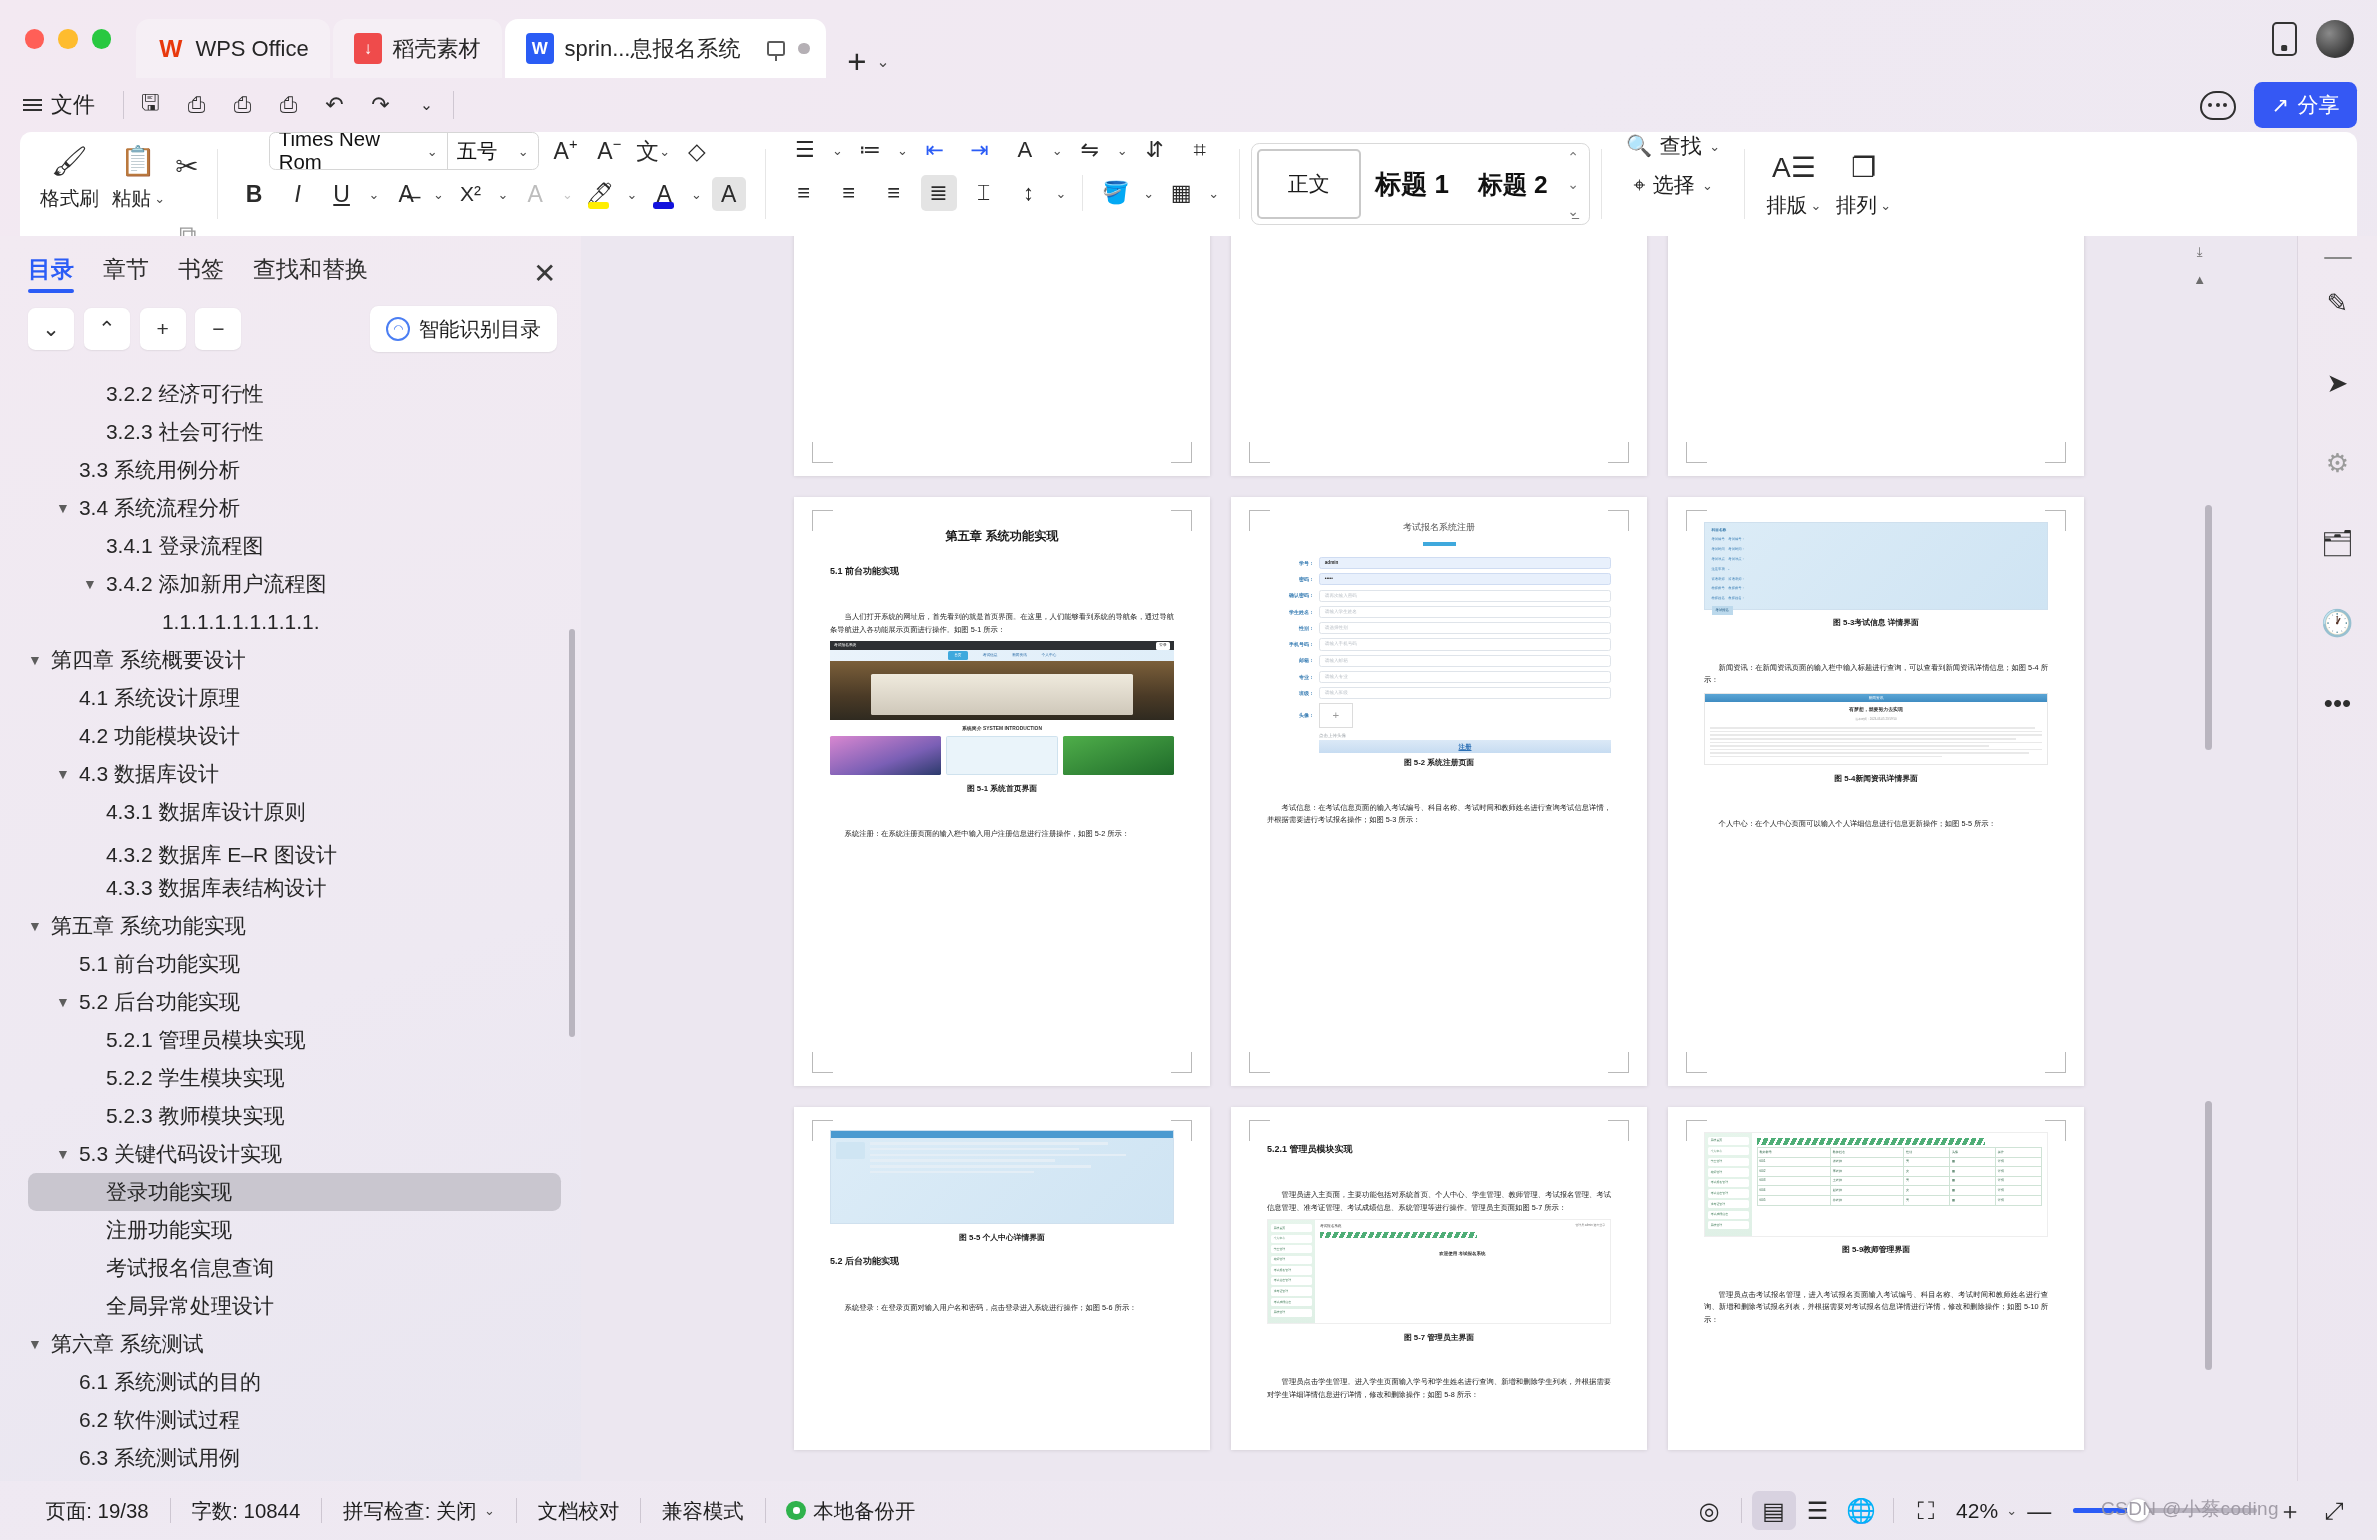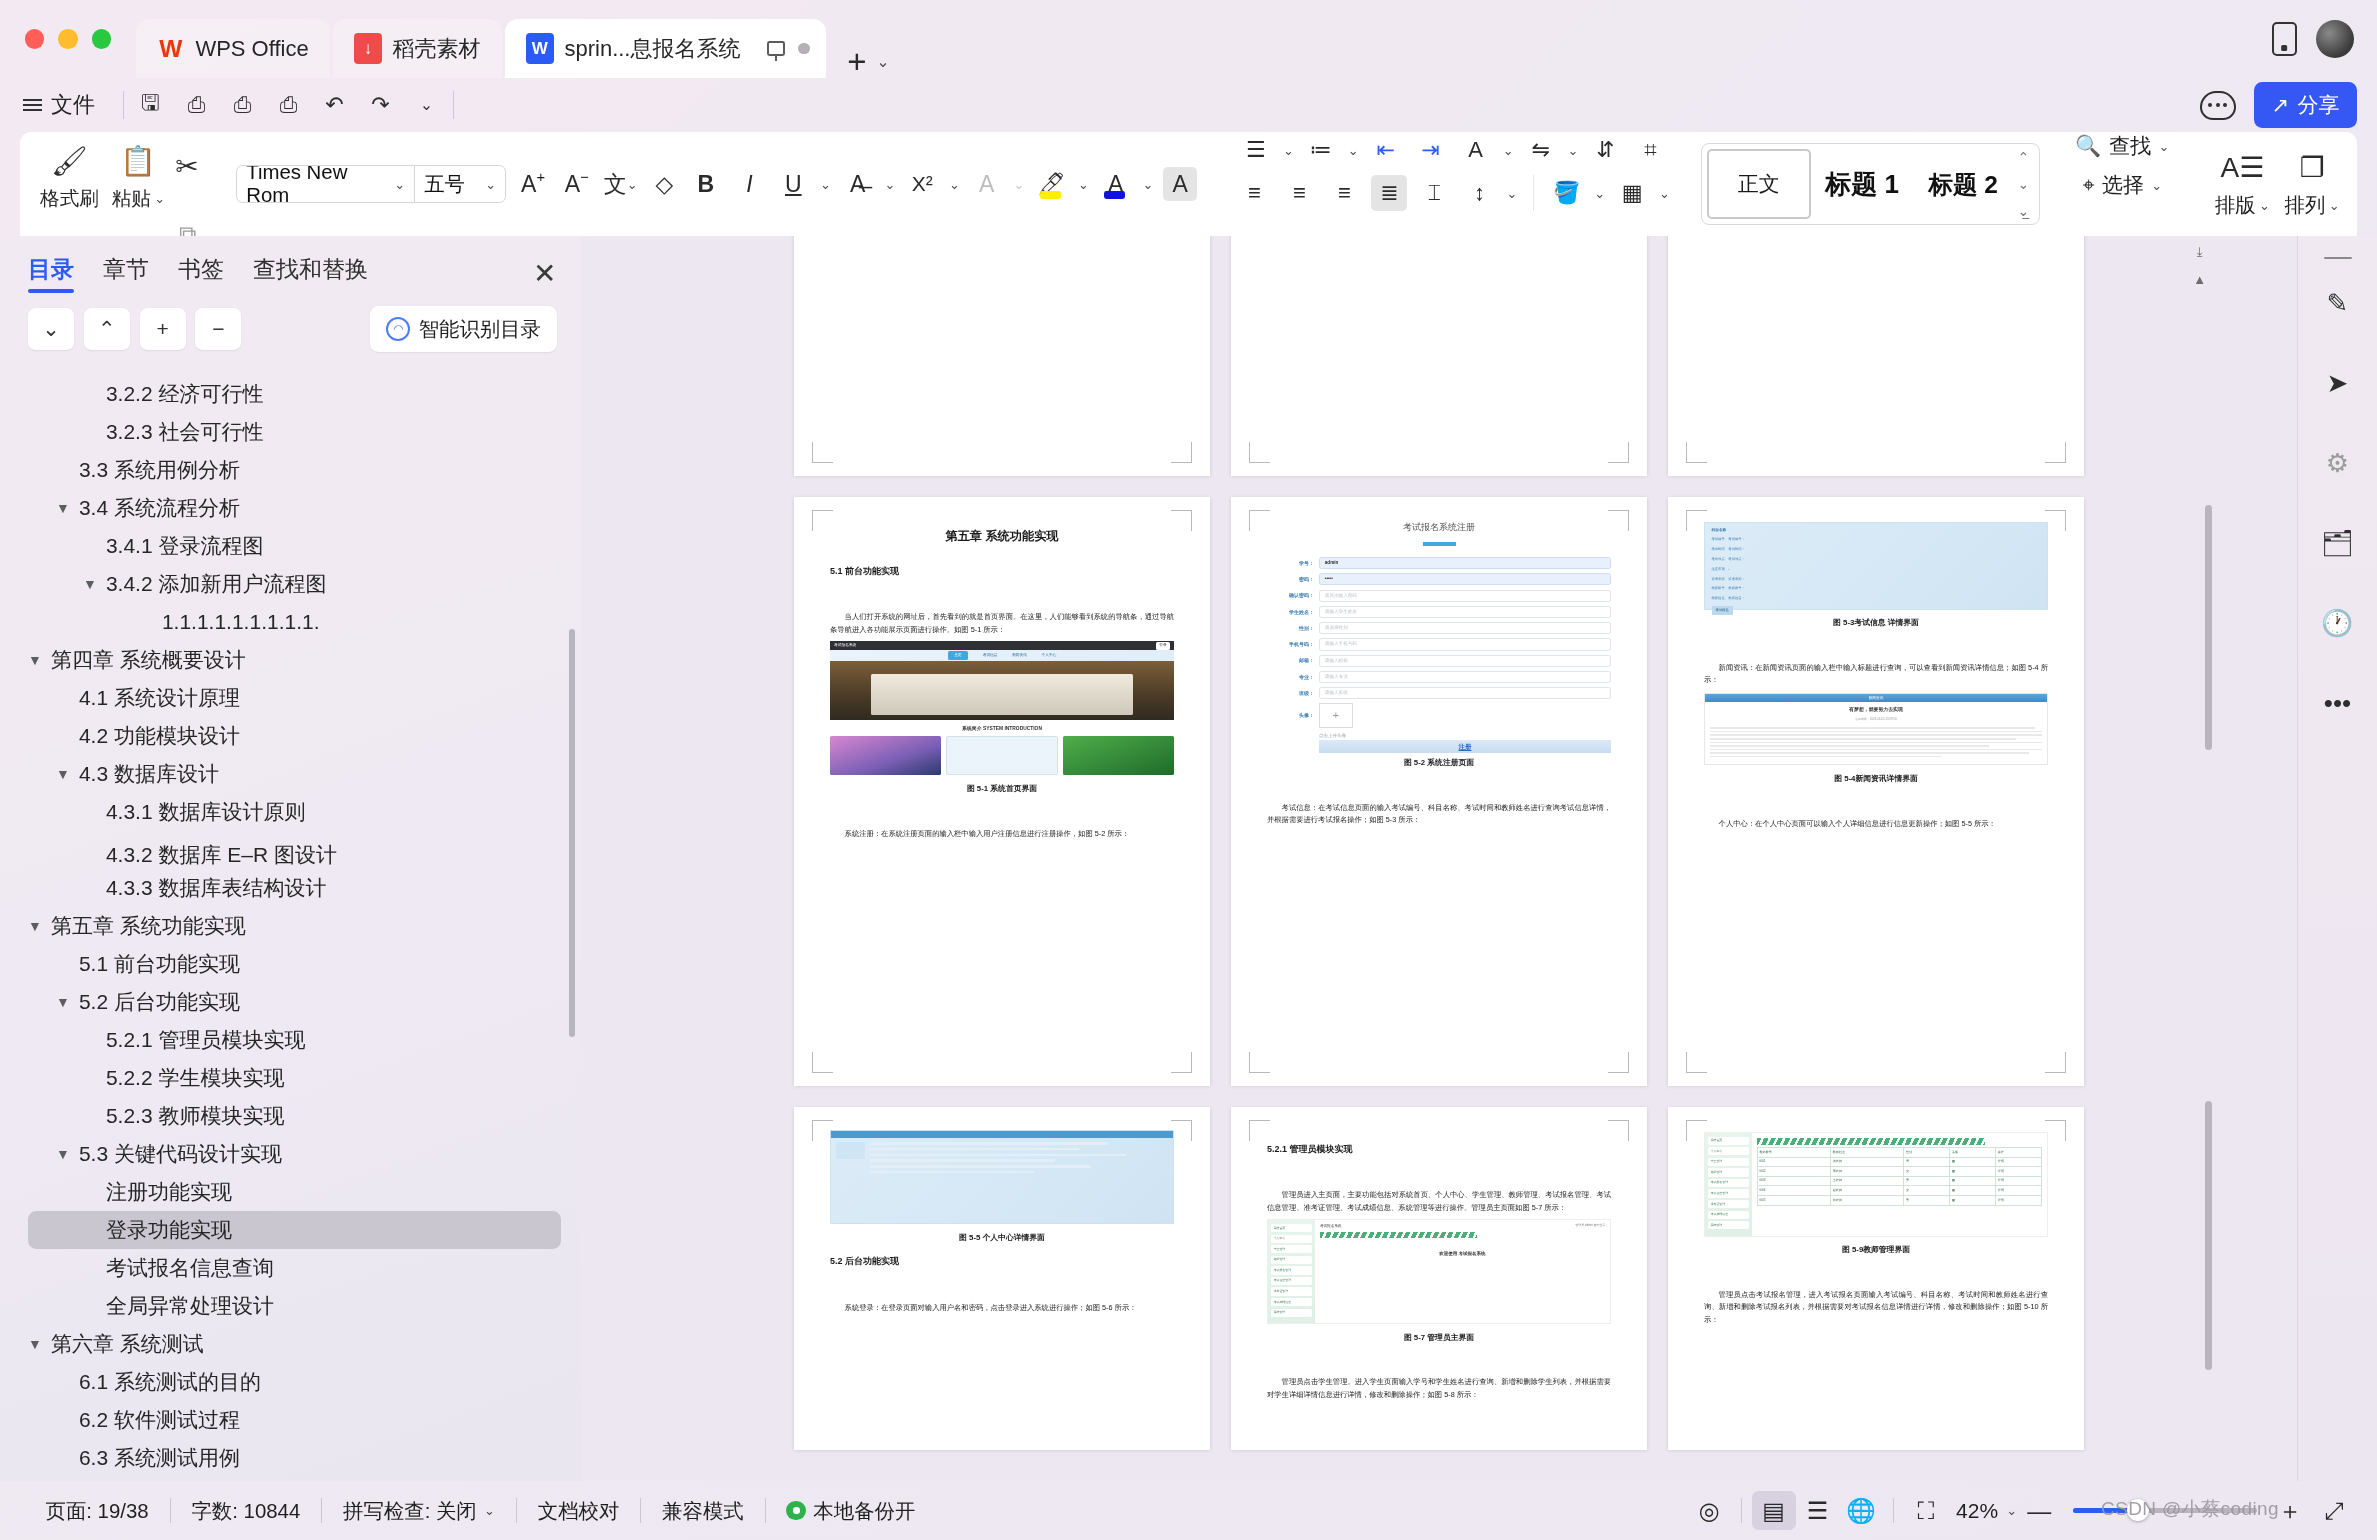--- a/index.html
+++ b/index.html
@@ -82,21 +82,21 @@
   .rgroup { display:flex; align-items:center; height:100%; }
   .rsep { width:0.8px; height:70px; background:#e6e6e6; margin:0 11.4px; }
 
   .clip-grp { display:flex; align-items:flex-start; gap:4.9px; padding:0 6.5px; }
   .clip-item { display:flex; flex-direction:column; align-items:center; width:64px; padding-top:9.8px; }
   .clip-ico { width:38px;height:38px;display:flex;align-items:center;justify-content:center;font-size:29px;color:#2f2f2f;}
   .clip-lbl { font-size:19.6px;color:#262626;margin-top:4.9px;white-space:nowrap;display:flex;align-items:center;gap:3.3px;}
   .scissors { font-size:28px; color:#2f2f2f; margin-top:18px; }
   .small-copy { font-size:24.5px;color:#9a9a9a;margin-top:38px;margin-left:1.6px;}
 
-  .font-grp { display:flex; flex-direction:row; gap:7.3px; padding:0 8.2px;align-items:center; }
+  .font-grp { display:flex; flex-direction:column; gap:7.3px; padding:0 8.2px;align-items:center; }
   .font-row { display:flex; align-items:center; gap:9.8px; }
   .font-box { display:flex; border:1.3px solid #d6d6d6; border-radius:6.5px; overflow:hidden; height:38px; }
   .fname { width:178px; display:flex;align-items:center;justify-content:space-between; padding:0 9px; font-size:20.4px; color:#111; border-right:1.3px solid #d6d6d6;}
   .fsize { width:90px; display:flex;align-items:center;justify-content:space-between; padding:0 9px; font-size:20.4px; color:#111;}
   .fbtn { width:34px;height:34px;display:flex;align-items:center;justify-content:center;font-size:23px;color:#2b2b2b;position:relative;border-radius:4.9px;}
   .fbtn.sup { font-size:21px; }
   .fbtn.active { background:#e4e4e4; }
   .fbtn.dim { color:#bdbdbd; }
   .supplus{font-size:14.7px;position:relative;top:-7.3px;color:#1a1a1a;}
   .colorbar{position:absolute;bottom:2.4px;left:5.7px;width:21px;height:7.3px;border-radius:2.4px;}
@@ -534,27 +534,27 @@
             <span>5.2.2 学生模块实现</span>
           </div>
           <div class="toc-item" style="padding-left: 55px;">
             <span class="tri empty">▼</span>
             <span>5.2.3 教师模块实现</span>
           </div>
           <div class="toc-item" style="padding-left: 28px;">
             <span class="tri">▼</span>
             <span>5.3  关键代码设计实现</span>
           </div>
+          <div class="toc-item sel" style="padding-left: 55px;">
+            <span class="tri empty">▼</span>
+            <span>登录功能实现</span>
+          </div>
           <div class="toc-item" style="padding-left: 55px;">
             <span class="tri empty">▼</span>
             <span>注册功能实现</span>
-          </div>
-          <div class="toc-item sel" style="padding-left: 55px;">
-            <span class="tri empty">▼</span>
-            <span>登录功能实现</span>
           </div>
           <div class="toc-item" style="padding-left: 55px;">
             <span class="tri empty">▼</span>
             <span>考试报名信息查询</span>
           </div>
           <div class="toc-item" style="padding-left: 55px;">
             <span class="tri empty">▼</span>
             <span>全局异常处理设计</span>
           </div>
           <div class="toc-item" style="padding-left: 0px;">

